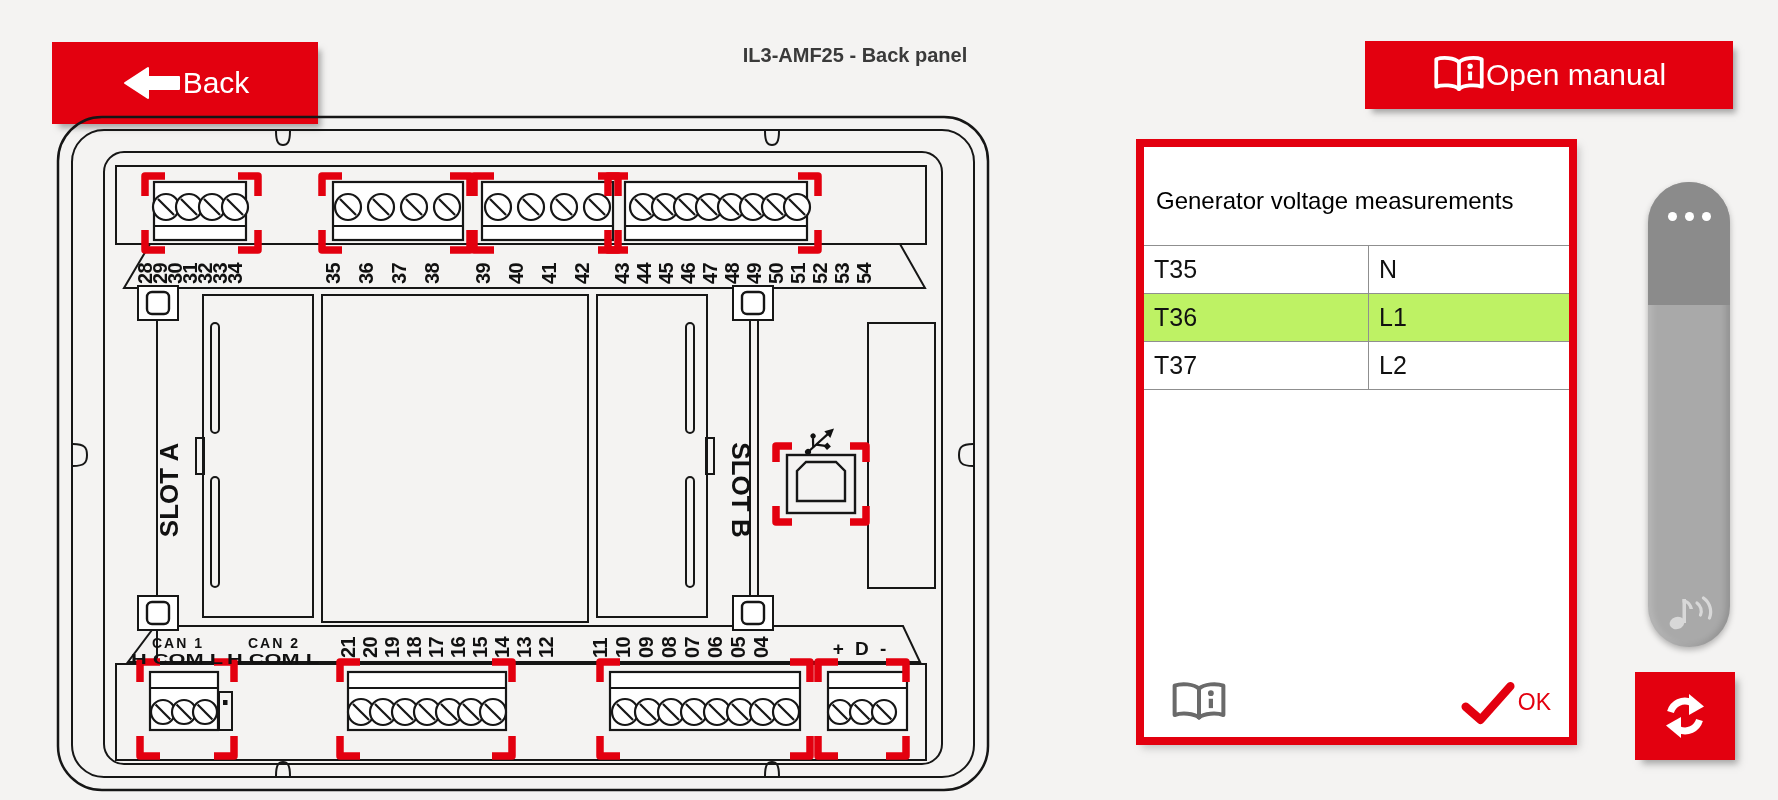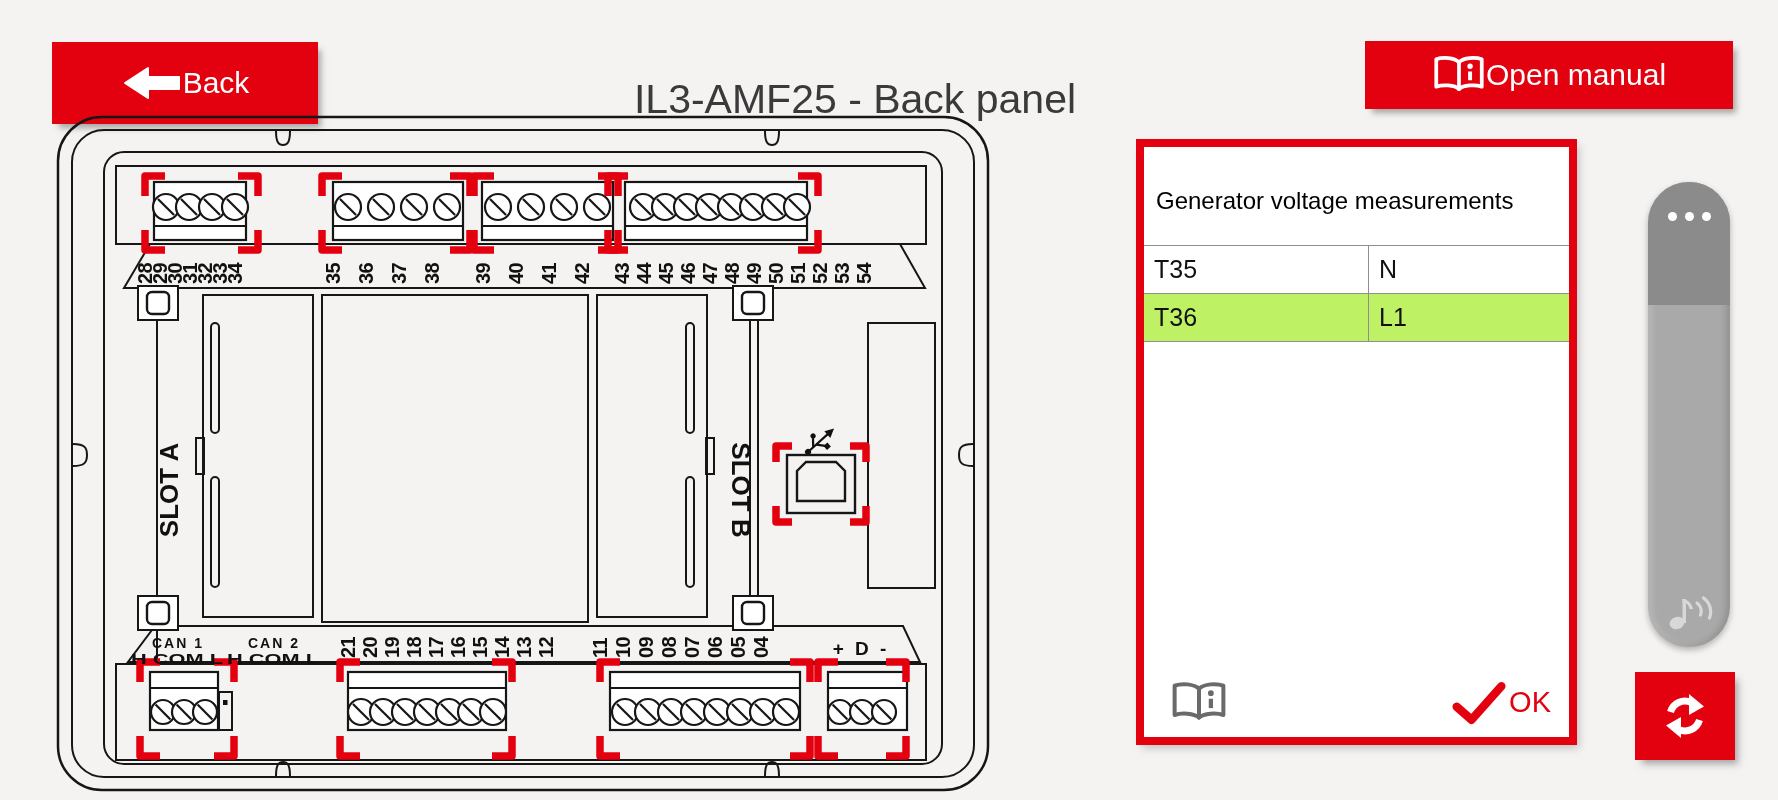--- a/index.html
+++ b/index.html
@@ -6,22 +6,22 @@
   .stage{position:relative;width:1778px;height:800px;background:#f4f3f2;
          font-family:"Liberation Sans",sans-serif;overflow:hidden}
 
   
   .btn{position:absolute;display:flex;align-items:center;justify-content:center;
        background:var(--red,#e3000f);color:#fff;border:none;cursor:pointer;
        font-family:"Liberation Sans",sans-serif;font-size:30px;
        box-shadow:5px 6px 6px -2px rgba(90,90,90,.5)}
   .btn.back{left:52px;top:42px;width:266px;height:82px}
   .btn.manual{left:1365px;top:41px;width:368px;height:68px}
-  .title{position:absolute;left:600px;top:76px;width:510px;text-align:center;
-         font-size:41px;font-weight:400;color:#3a3a3a;white-space:nowrap}
+  .title{position:absolute;left:600px;top:44px;width:510px;text-align:center;
+         font-size:20px;font-weight:700;color:#3a3a3a;white-space:nowrap}
 
   
   #diagram{position:absolute;left:48px;top:110px}
   .ln{stroke:#161616;stroke-width:2;fill:none}
   .ln2{stroke:#161616;stroke-width:2.4;fill:none}
   .dnum{font-family:"Liberation Sans",sans-serif;font-weight:700;font-size:20px;
         fill:#111;letter-spacing:-0.5px}
   .dlabel{font-family:"Liberation Sans",sans-serif;font-weight:700;fill:#111}
 
   
@@ -32,21 +32,21 @@
   .ttable{width:100%;border-collapse:collapse;margin-top:30px;font-size:25px;color:#111;
           table-layout:fixed}
   .ttable td{height:47px;padding:0 0 0 10px;border-top:1.5px solid #8f8f8f;overflow:hidden}
   .ttable tr:last-child td{border-bottom:1.5px solid #8f8f8f}
   .ttable td:first-child{width:214px;border-right:1.5px solid #8f8f8f}
   .ttable tr.alt td{background:#bef264}
   .panel-footer{position:absolute;left:26px;right:18px;bottom:12px;display:flex;
                 justify-content:space-between;align-items:center}
   .manual-ico{color:#6a6a6a;cursor:pointer}
   .ok{display:flex;align-items:center;gap:3px;color:var(--red,#e3000f);
-      font-size:29px;cursor:pointer}
+      font-size:23px;cursor:pointer}
 
   
   .pill{position:absolute;left:1648px;top:182px;width:82px;height:465px;border-radius:41px;
         background:#a9a9a9;overflow:hidden;cursor:pointer;
         box-shadow:0 3px 6px rgba(0,0,0,.28), inset -4px 0 6px rgba(0,0,0,.14),
                    inset 4px 0 6px rgba(255,255,255,.18)}
   .pill-cap{height:123px;background:#8b8b8b;display:flex;justify-content:center;
             align-items:flex-start;padding-top:30px;box-sizing:border-box;gap:8px}
   .dot{width:9px;height:9px;border-radius:50%;background:#fff}
   .note{position:absolute;left:50%;transform:translateX(-50%);bottom:14px}
@@ -365,20 +365,24 @@
     <table class="ttable">
       <tbody id="rows">
           <tr>
             <td>T35</td>
             <td>N</td>
           </tr>
           <tr class="alt">
             <td>T36</td>
             <td>L1</td>
           </tr>
+          <tr>
+            <td>T37</td>
+            <td>L2</td>
+          </tr>
         </tbody>
     </table>
     <div class="panel-footer">
       <svg class="manual-ico" width="58" height="45" viewBox="0 0 46 36">
           <use href="#bookicon"></use>
         </svg>
       <div class="ok">
         <svg width="54" height="44" viewBox="0 0 58 46">
           <path d="M5,27 L21,41 L53,5" stroke="currentColor" stroke-width="9" fill="none" stroke-linecap="round" stroke-linejoin="round"></path>
         </svg>

